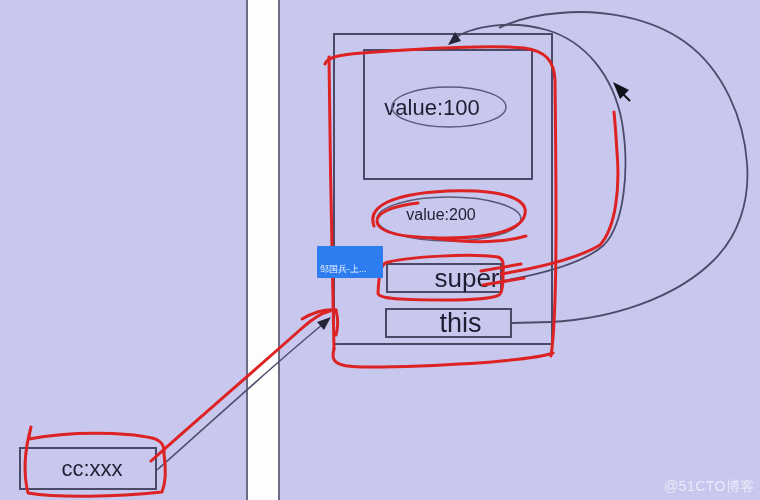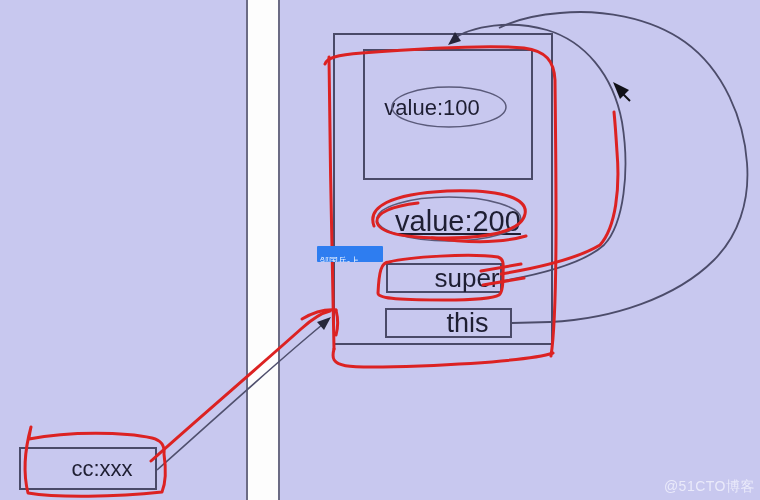--- a/index.html
+++ b/index.html
@@ -21,29 +21,29 @@
   .main-box{left:333px;top:33px;width:220px;height:312px;border-width:2px;}
   .inner-box{left:363px;top:49px;width:170px;height:131px;}
   .super-box{left:386px;top:263px;width:116px;height:30px;}
   .this-box{left:385px;top:308px;width:127px;height:30px;}
   .cc-box{left:19px;top:447px;width:138px;height:43px;}
   .lbl{
     position:absolute;color:#1e1e32;text-align:center;
     white-space:nowrap;line-height:1;
   }
   .lbl-v100{left:363px;top:97px;width:138px;font-size:22px;}
-  .lbl-v200{left:378px;top:207px;width:160px;font-size:29px;text-decoration:underline;}
+  .lbl-v200{left:361px;top:207px;width:160px;font-size:16px;}
   .lbl-super{left:386px;top:265px;width:116px;font-size:26px;margin-left:23px;}
-  .lbl-this{left:385px;top:310px;width:151px;font-size:27px;padding-left:7px;}
-  .lbl-cc{left:33px;top:458px;width:138px;font-size:22px;}
+  .lbl-this{left:385px;top:310px;width:151px;font-size:27px;}
+  .lbl-cc{left:23px;top:458px;width:138px;font-size:22px;}
   .overlay{position:absolute;left:0;top:0;z-index:5;pointer-events:none;}
   .tooltip{
     position:absolute;left:317px;top:246px;width:66px;height:15px;
     background:#2e7df0;color:#eef4ff;font-size:9px;line-height:15px;
-    padding:8px 3px;box-sizing:border-box;white-space:nowrap;overflow:hidden;
+    padding:16px 3px;box-sizing:border-box;white-space:nowrap;overflow:hidden;
     z-index:9;border-radius:1px;
   }
   .watermark{
     position:absolute;right:5px;bottom:4px;font-size:14px;
     color:rgba(242,242,252,0.82);letter-spacing:0.5px;z-index:9;
   }
 </style>
 </head>
 <body>
 

